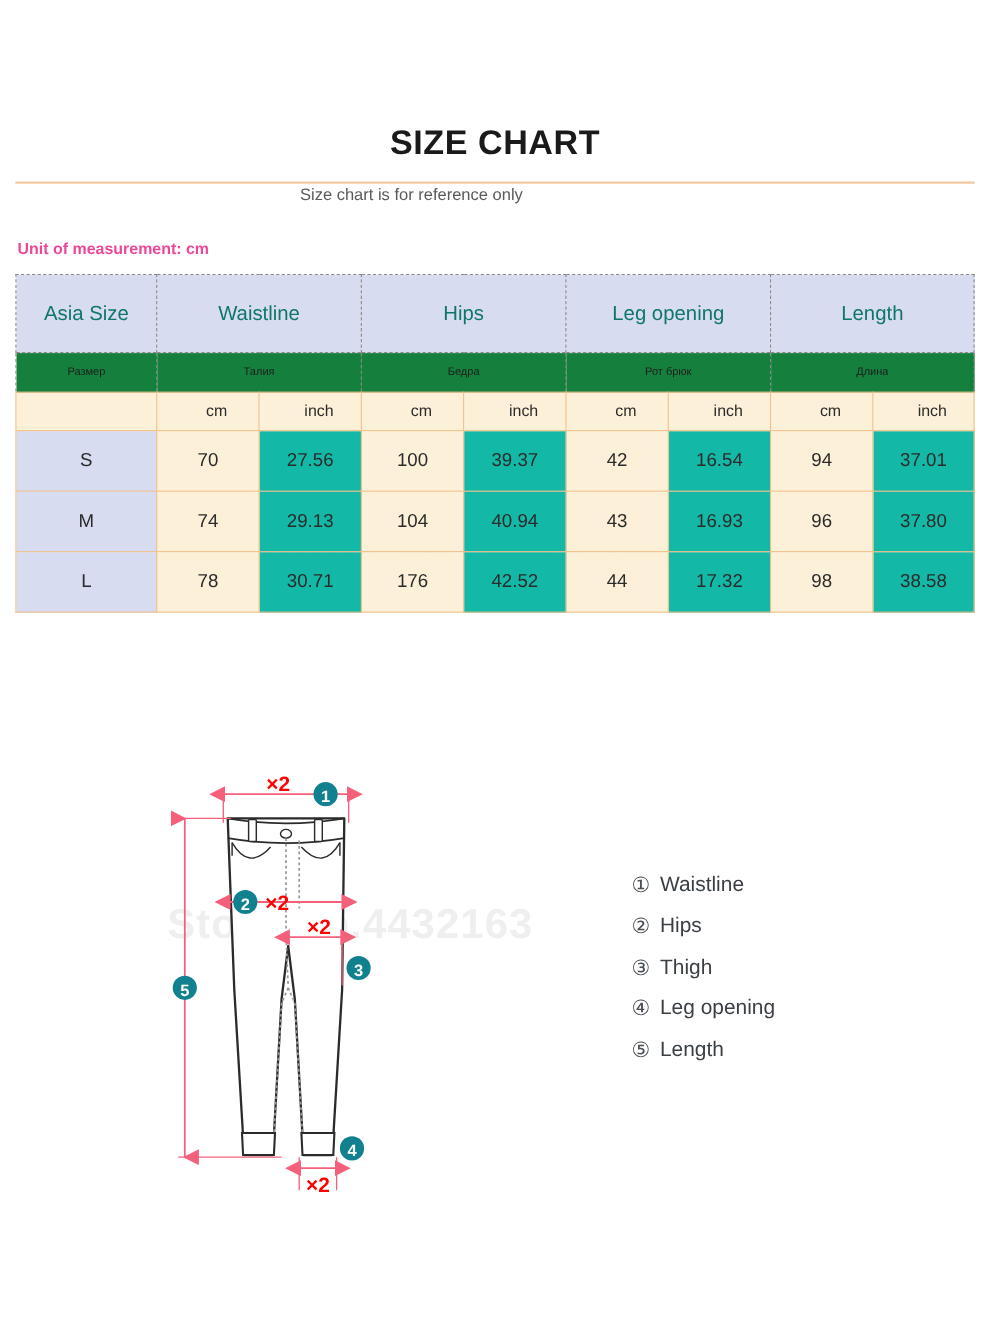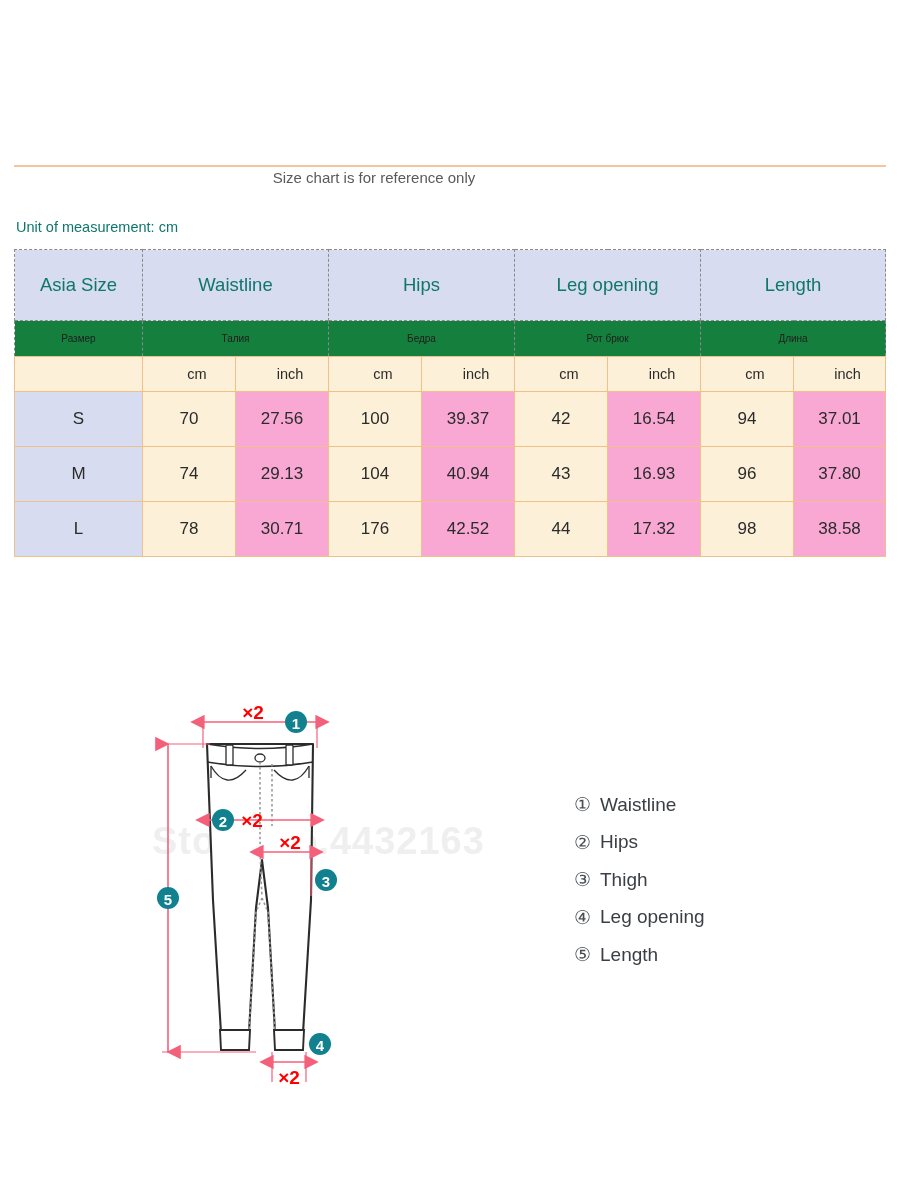--- a/index.html
+++ b/index.html
@@ -22,21 +22,21 @@
   .divider {
     position: absolute; top: 165px; left: 14px; width: 872px; height: 2px;
     background: #f2c79e;
   }
   .subtitle {
     position: absolute; top: 169px; left: 0; width: 748px;
     text-align: center; font-size: 15px; color: #5a5a5a;
   }
   .unit-note {
     position: absolute; top: 219px; left: 16px;
-    font-size: 14.5px; font-weight: normal; color: #0f766e;
+    font-size: 14.5px; font-weight: bold; color: #ec4899;
   }
 
   
   .watermark {
     position: absolute;
     font-size: 44px; font-weight: bold;
     color: #efefef;
     white-space: nowrap;
     letter-spacing: 1px;
     z-index: 1;
@@ -95,21 +95,21 @@
 
   
   .data-row td {
     height: 55px;
     font-size: 17px;
     color: #2b2b2b;
     border: 1px solid #f0c08a;
   }
   .cell-size { background: #d7dcf0 !important; }
   .cell-cm   { background: #fdf0d9; margin-left: 38px; }
-  .cell-in   { background: #f9a8d4; }
+  .cell-in   { background: #14b8a6; }
 
   
   .diagram {
     position: absolute;
     top: 700px; left: 150px;
     width: 300px; height: 400px;
     z-index: 3;
   }
   .diagram svg { display: block; }
 
@@ -131,20 +131,21 @@
     font-size: 19px;
     color: #4a4f55;
   }
   .legend-label { white-space: nowrap; }
 </style>
 </head>
 <body>
 
 <div class="page">
 
+  <div class="title">SIZE CHART</div>
   <div class="divider"></div>
   <div class="subtitle">Size chart is for reference only</div>
   <div class="unit-note">Unit of measurement: cm</div>
 
   <div class="watermark wm-table">Store No.4432163</div>
   <div class="watermark wm-diagram">Store No.4432163</div>
 
   <div class="table-wrap">
     <table class="size-table">
       <colgroup>

